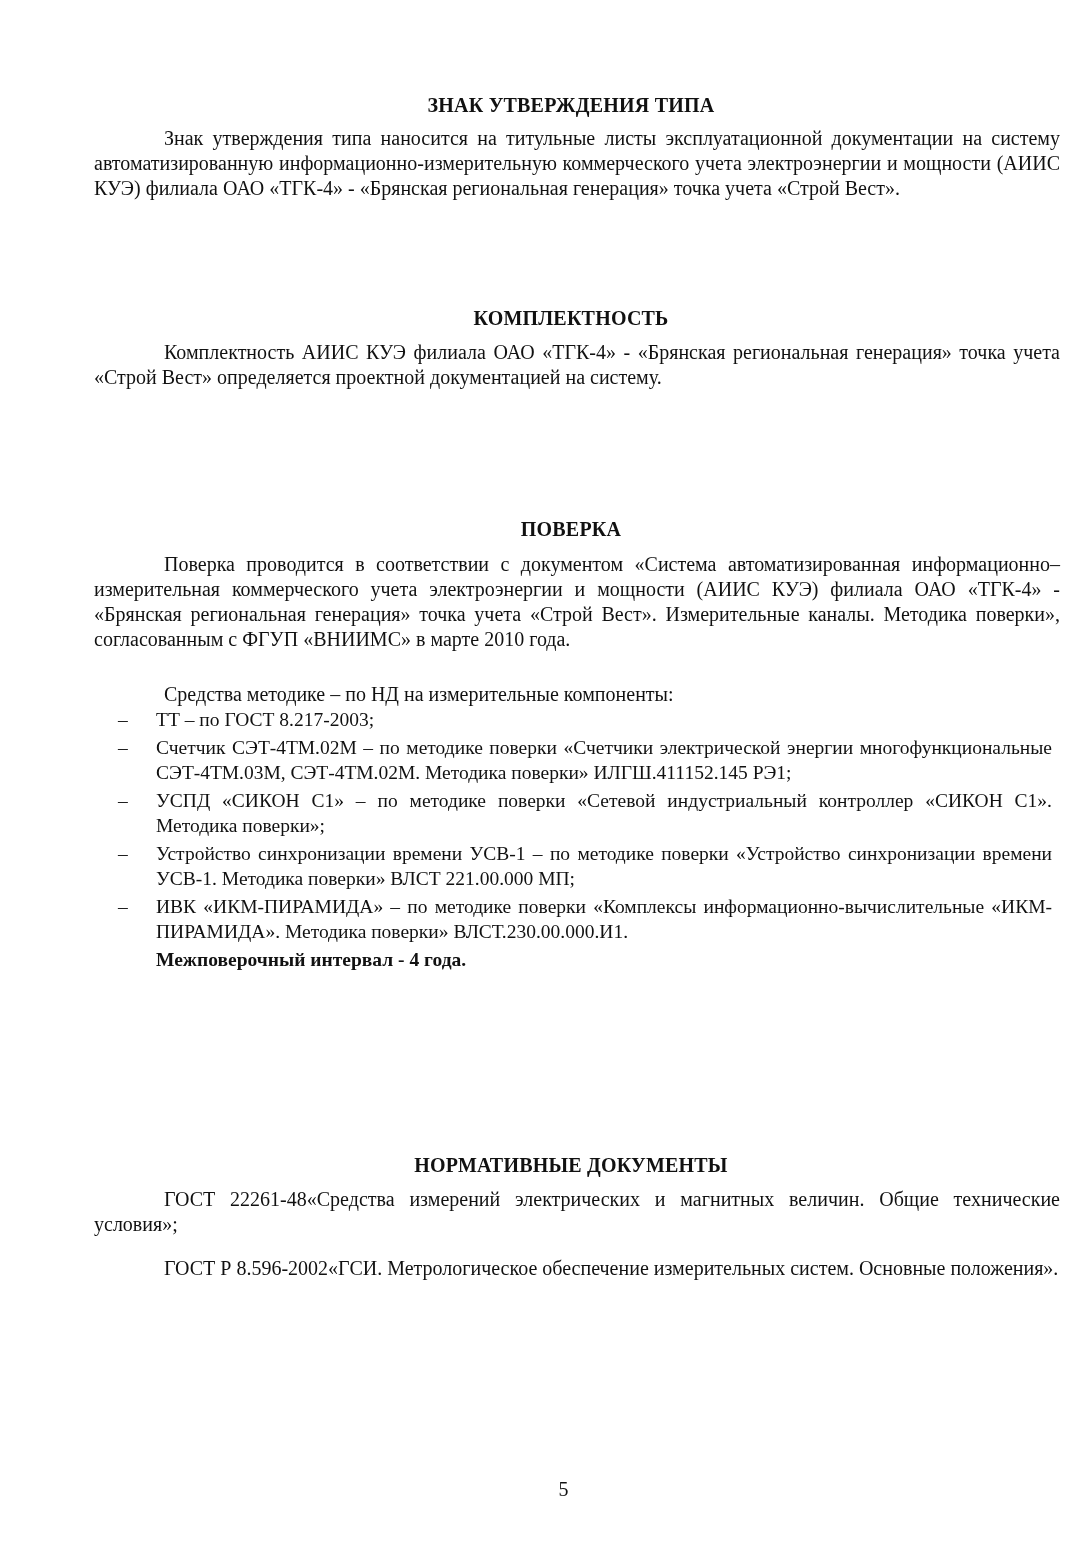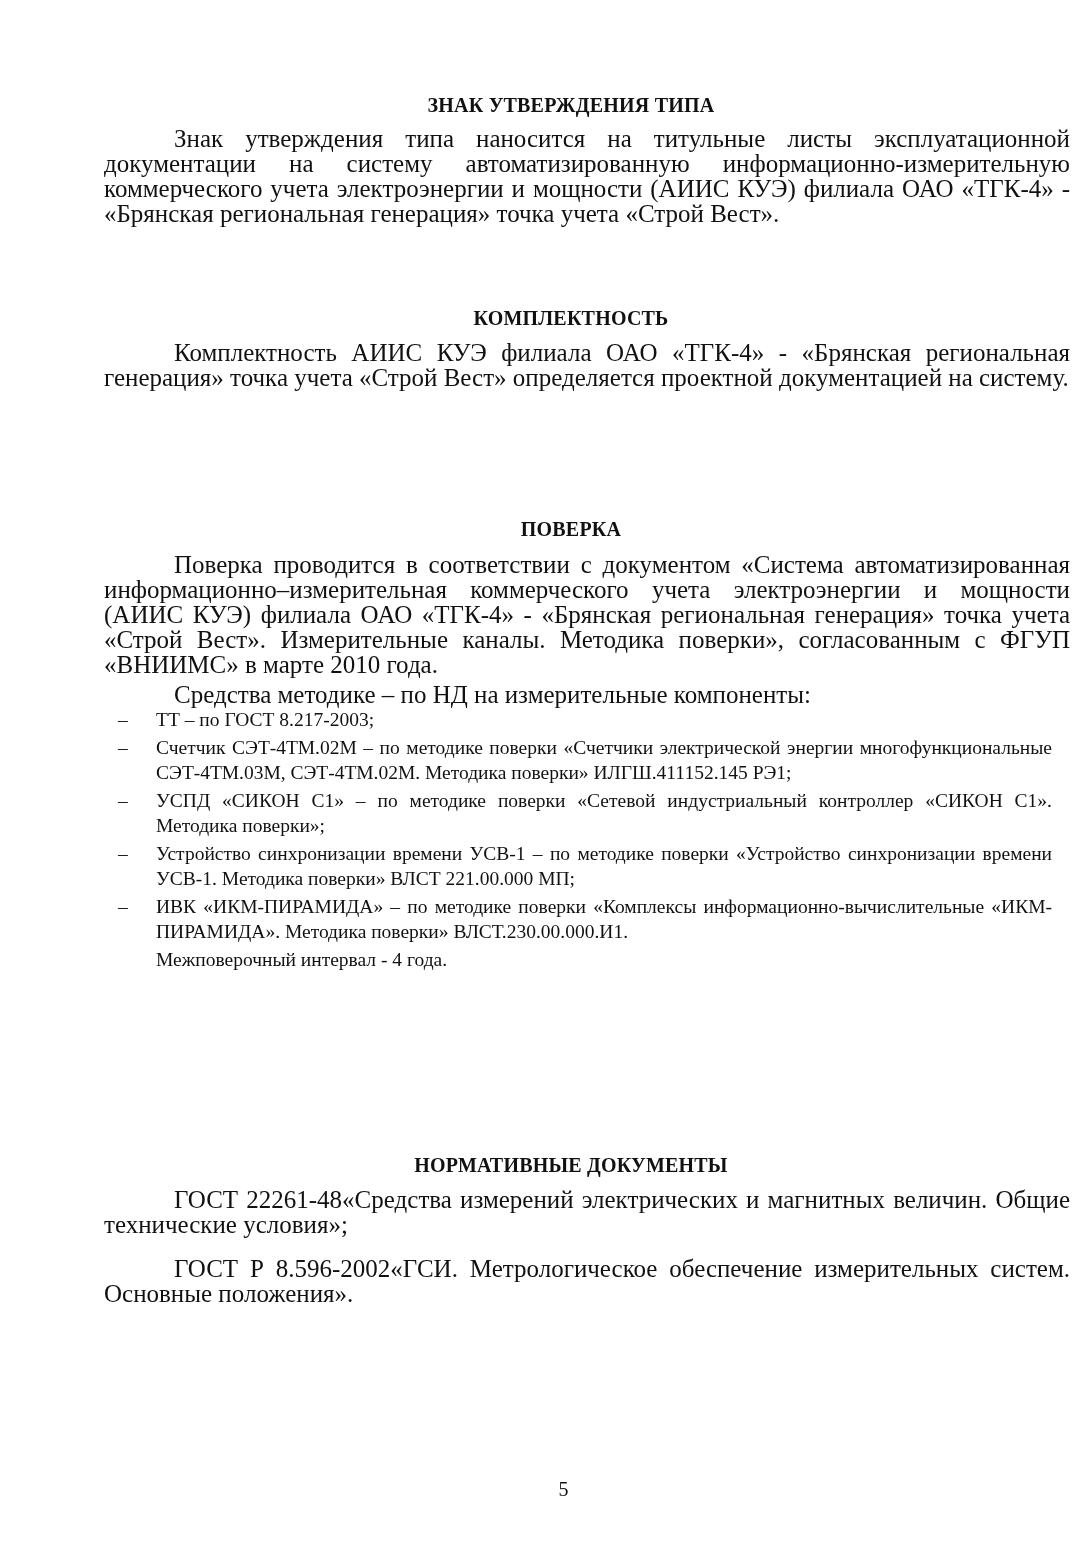--- a/index.html
+++ b/index.html
@@ -1,21 +1,21 @@
 <!DOCTYPE html>
 <html><head>
 <meta charset="utf-8">
 <style>
   html, body { margin: 0; padding: 0; background: #ffffff; }
   body { width: 1092px; height: 1560px; position: relative; overflow: hidden;
          font-family: "Liberation Serif", "DejaVu Serif", serif; color: #111; }
   .page { position: absolute; left: 0; top: 0; width: 964px; height: 1560px; }
   .heading { position: absolute; left: 0; width: 1142px; text-align: center;
              font-weight: bold; font-size: 20px; letter-spacing: 0.2px; }
-  .para { position: absolute; left: 104px; width: 966px; font-size: 25px;
+  .para { position: absolute; left: 94px; width: 966px; font-size: 20px;
           line-height: 25px; text-align: justify; text-align-last: left; }
   .para .indent { display: inline-block; width: 70px; }
   .list { position: absolute; left: 118px; width: 934px; margin: 0; padding: 0; list-style: none;
           font-size: 19.5px; line-height: 25px; }
   .list li { position: relative; padding-left: 38px; text-align: justify; text-align-last: left; margin: 0; }
   .list li .dash { position: absolute; left: 0; top: 0; }
   .list li.nodash { padding-left: 38px; }
   .pagenum { position: absolute; left: 0; width: 1127px; top: 1478px; text-align: center; font-size: 20px; }
 </style>
 </head>
@@ -32,21 +32,21 @@
   <div class="heading" style="top:518px;">ПОВЕРКА</div>
   <div class="para" style="top:552px;"><span class="indent"></span><span>Поверка проводится в соответствии с документом «Система автоматизированная информационно–измерительная коммерческого учета электроэнергии и мощности (АИИС КУЭ) филиала ОАО «ТГК-4» - «Брянская региональная генерация» точка учета «Строй Вест». Измерительные каналы. Методика поверки», согласованным с ФГУП «ВНИИМС» в марте 2010 года.</span></div>
   <div class="para" style="top:682px;"><span class="indent"></span><span>Средства методике – по НД на измерительные компоненты:</span></div>
 
   <ul class="list" style="top:707px;">
     <li><span class="dash">–</span><span>ТТ – по ГОСТ 8.217-2003;</span></li>
     <li style="margin-top:3px;"><span class="dash">–</span><span>Счетчик СЭТ-4ТМ.02М – по методике поверки «Счетчики электрической энергии многофункциональные СЭТ-4ТМ.03М, СЭТ-4ТМ.02М. Методика поверки» ИЛГШ.411152.145 РЭ1;</span></li>
     <li style="margin-top:3px;"><span class="dash">–</span><span>УСПД «СИКОН С1» – по методике поверки «Сетевой индустриальный контроллер «СИКОН С1». Методика поверки»;</span></li>
     <li style="margin-top:3px;"><span class="dash">–</span><span>Устройство синхронизации времени УСВ-1 – по методике поверки «Устройство синхронизации времени УСВ-1. Методика поверки» ВЛСТ 221.00.000 МП;</span></li>
     <li style="margin-top:3px;"><span class="dash">–</span><span>ИВК «ИКМ-ПИРАМИДА» – по методике поверки «Комплексы информационно-вычислительные «ИКМ-ПИРАМИДА». Методика поверки»  ВЛСТ.230.00.000.И1.</span></li>
-    <li class="nodash" style="margin-top:3px;">Межповерочный интервал - 4 года.</li>
+    <li class="nodash" style="margin-top:3px;font-weight:bold;">Межповерочный интервал - 4 года.</li>
   </ul>
 
   <div class="heading" style="top:1154px;">НОРМАТИВНЫЕ ДОКУМЕНТЫ</div>
   <div class="para" style="top:1187px;"><span class="indent"></span><span>ГОСТ 22261-48«Средства измерений электрических и магнитных величин. Общие технические условия»;</span></div>
   <div class="para" style="top:1240px;margin-top:16px;"><span class="indent"></span><span>ГОСТ Р 8.596-2002«ГСИ. Метрологическое обеспечение измерительных систем. Основные положения».</span></div>
 
   <div class="pagenum">5</div>
 </div>
 
 </body></html>

